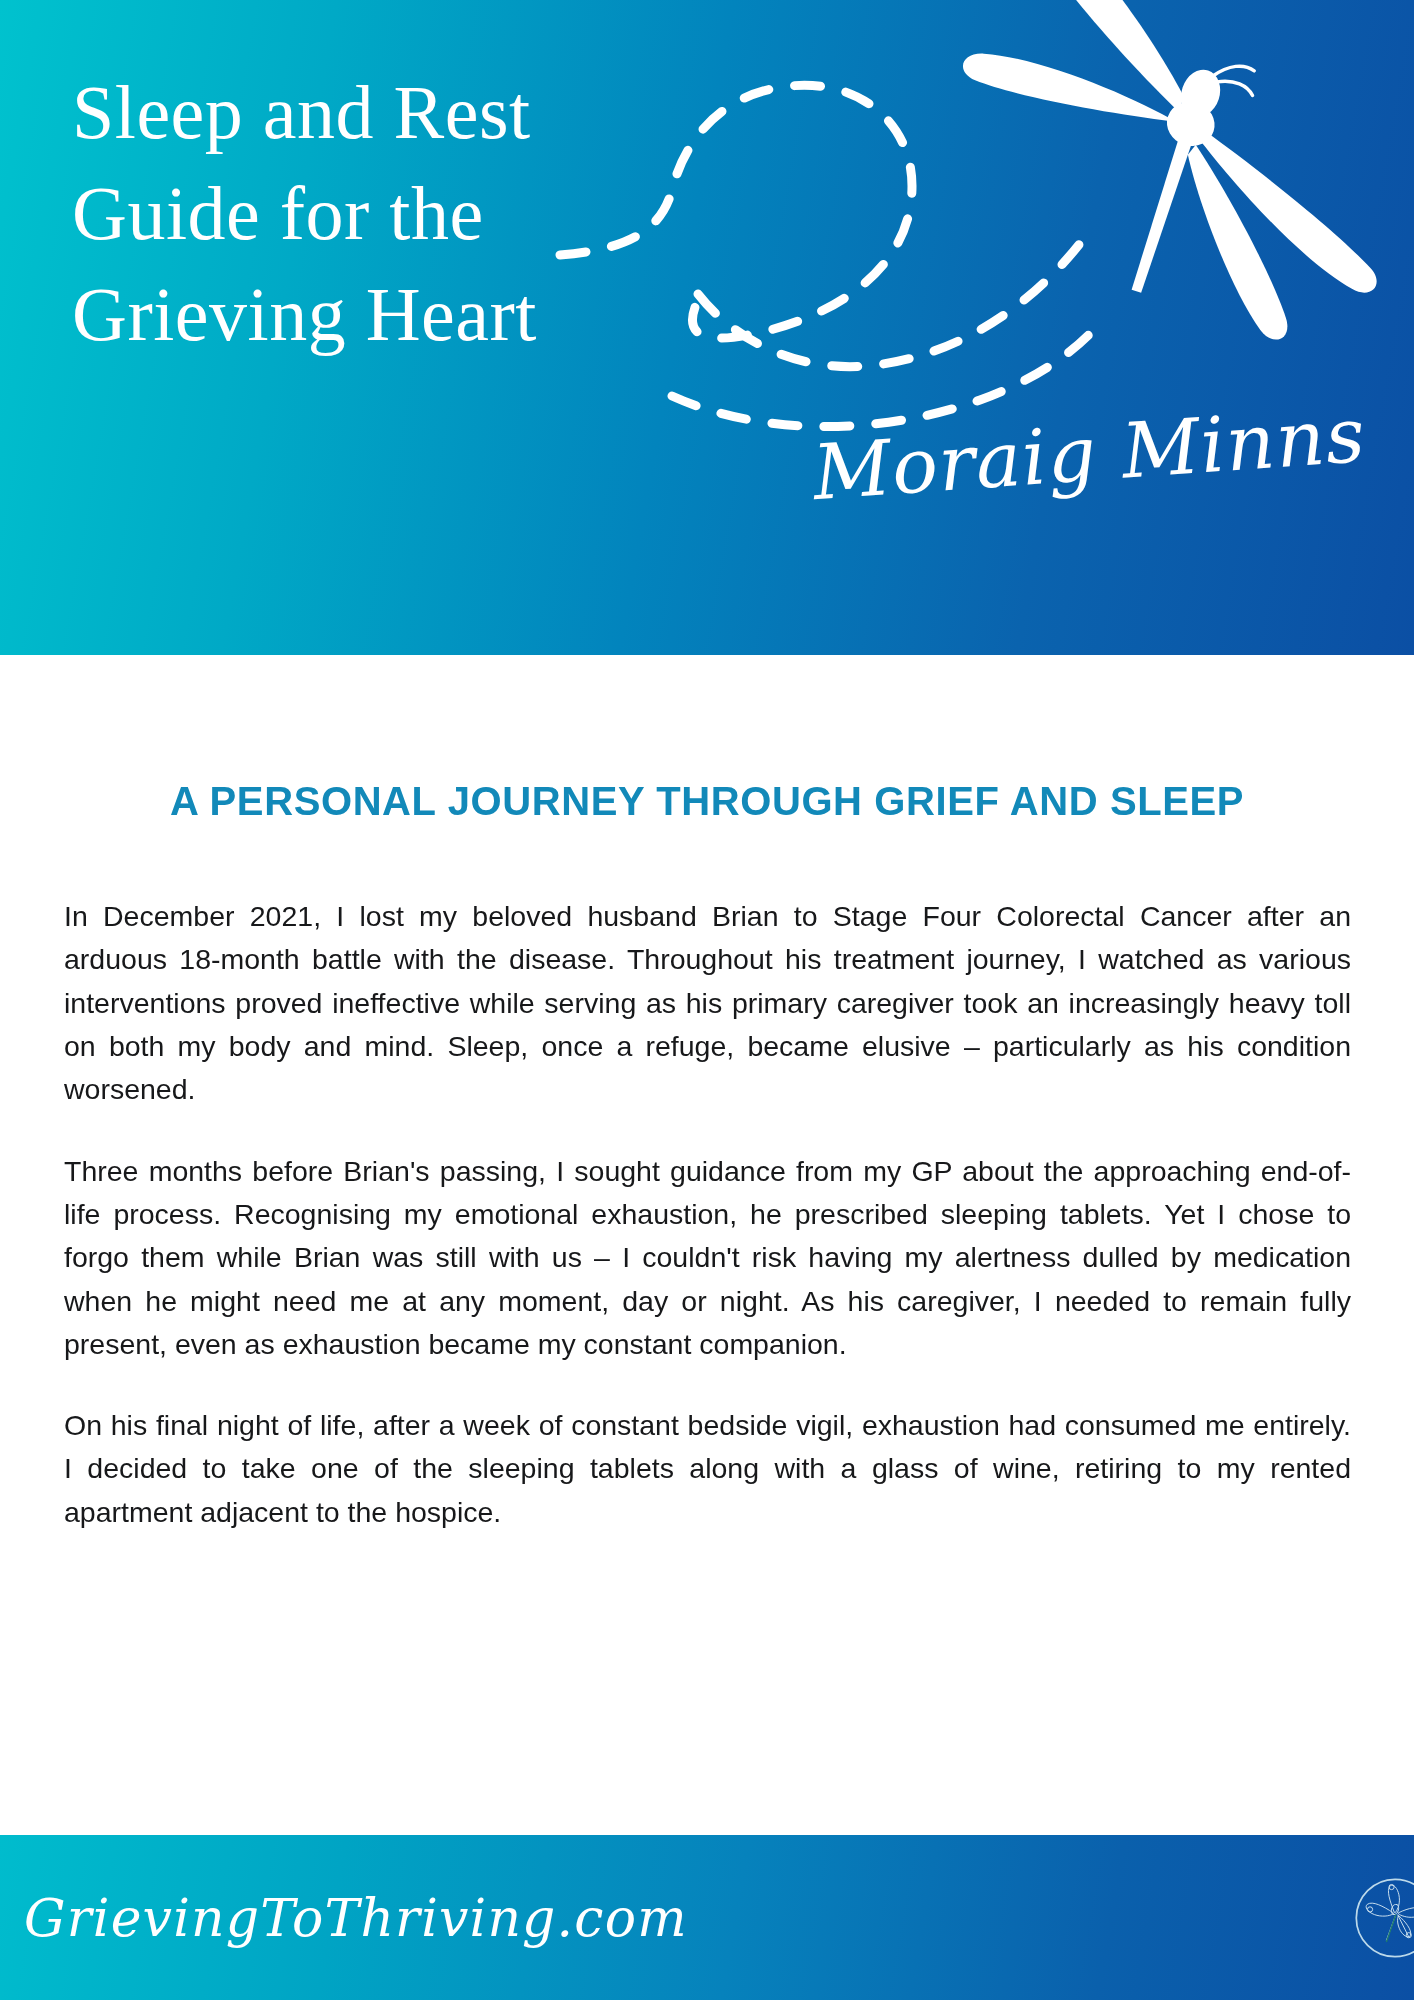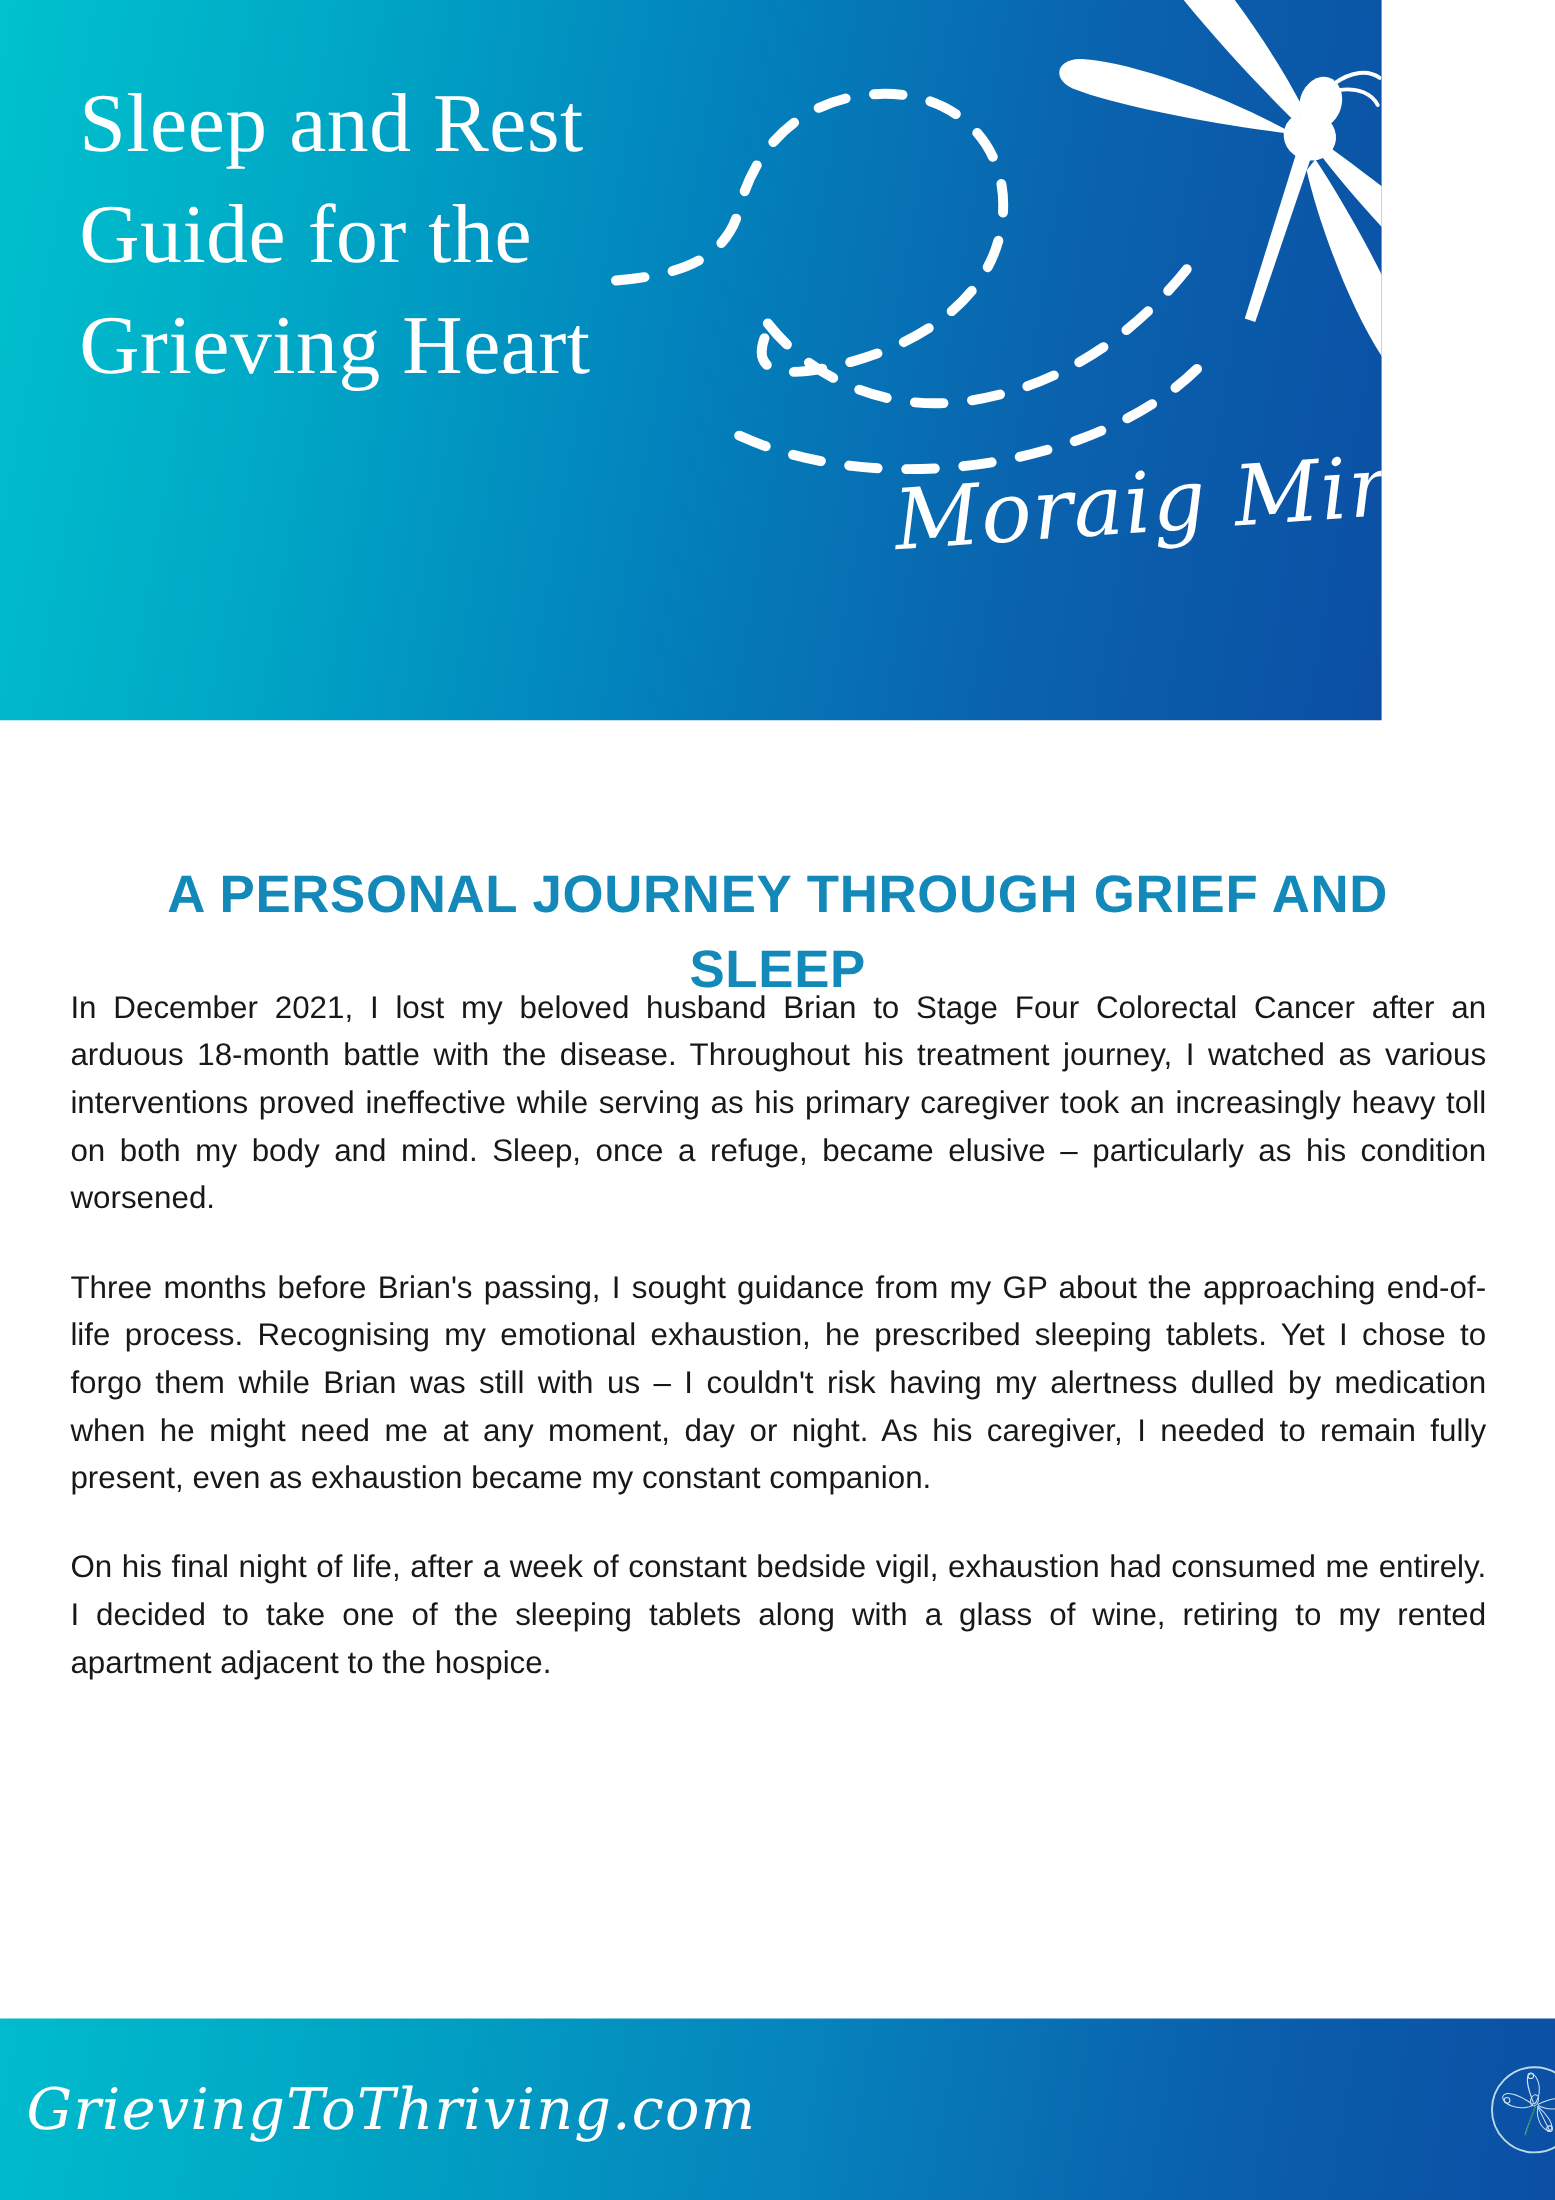--- a/index.html
+++ b/index.html
@@ -12,21 +12,21 @@
     height: 2000px;
     font-family: "Liberation Sans", sans-serif;
     overflow: hidden;
     position: relative;
   }
 
   
   .header {
     position: absolute;
     left: 0; top: 0;
-    width: 1256px;
+    width: 1414px;
     height: 655px;
     background: linear-gradient(100deg, #00c2ce 0%, #00a9c6 22%, #0284bd 48%, #0a63ae 74%, #0b4fa4 100%);
     overflow: hidden;
   }
   .header-title {
     position: absolute;
     left: 72px;
     top: 62px;
     width: 660px;
     color: #ffffff;
@@ -71,21 +71,21 @@
     background: #ffffff;
   }
   .section-heading {
     position: absolute;
     left: 132px;
     top: 85px;
     width: 1150px;
     text-align: center;
     color: #1289b9;
     font-family: "Liberation Sans", sans-serif;
-    font-size: 48px;
+    font-size: 40px;
     font-weight: bold;
     letter-spacing: 0.6px;
     line-height: 1.42;
   }
   .prose {
     position: absolute;
     left: 64px;
     top: 240px;
     width: 1287px;
     color: #17181a;

